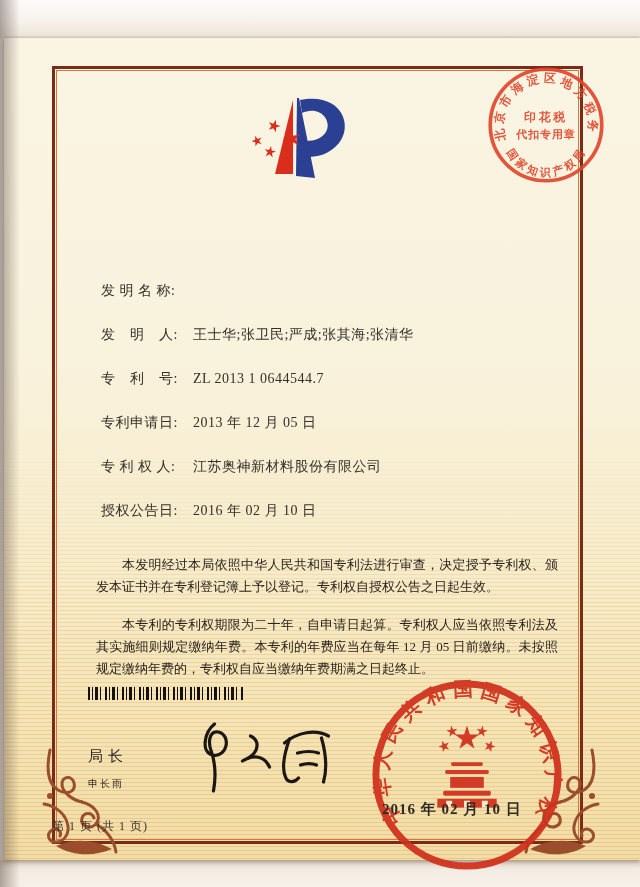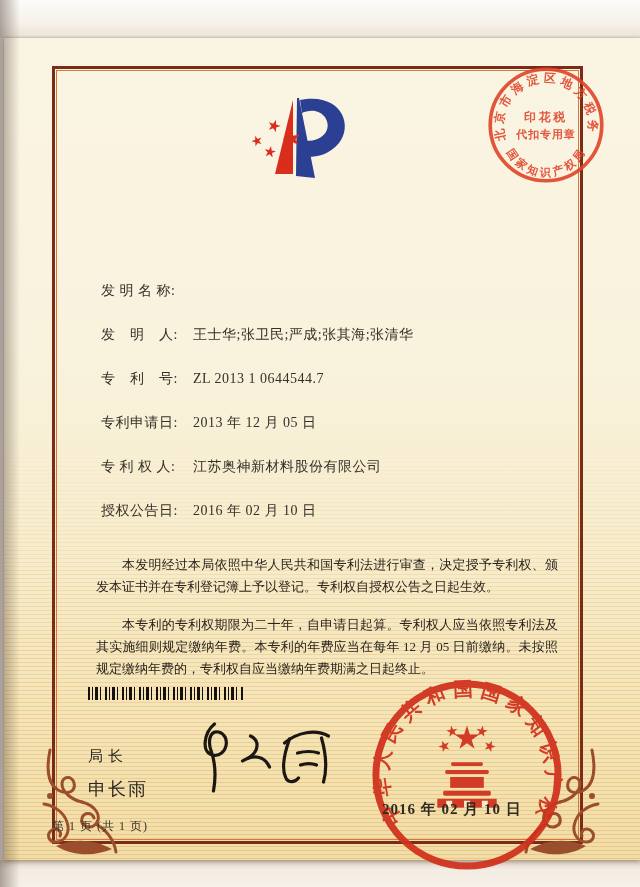--- a/index.html
+++ b/index.html
@@ -41,21 +41,21 @@
   .f0{top:282px}.f1{top:326px}.f2{top:370px}.f3{top:414px}.f4{top:458px}.f5{top:502px}
 
   .paras{position:absolute;left:80px;top:538px;width:494px;z-index:5;
     font-size:13px;line-height:22px;color:#2a241d;text-align:justify;}
   .paras p{margin:16px;text-indent:2em;}
 
   .barcode{position:absolute;left:88px;top:687px;width:157px;height:13px;z-index:5;
     background:repeating-linear-gradient(90deg,#15110e 0 2px,transparent 2px 4px,#15110e 4px 5px,transparent 5px 7px,#15110e 7px 10px,transparent 10px 12px,#15110e 12px 13px,transparent 13px 17px);}
 
   .signer-title{position:absolute;left:88px;top:747px;z-index:5;font-size:15px;letter-spacing:5px;color:#2c2721;}
-  .signer-name{position:absolute;left:88px;top:777px;z-index:5;font-size:18px;letter-spacing:2px;color:#2c2721;}
+  .signer-name{position:absolute;left:88px;top:777px;z-index:5;font-size:10px;letter-spacing:2px;color:#2c2721;}
   .signature{position:absolute;left:182px;top:708px;width:165px;height:90px;z-index:6;}
 
   .seal{position:absolute;left:368px;top:676px;width:198px;height:198px;z-index:6;opacity:.93;}
   .seal-date{position:absolute;left:382px;top:800px;z-index:7;font-size:15px;font-weight:700;
     letter-spacing:1px;color:#2e2a24;}
 
   .stamp{position:absolute;left:482px;top:61px;width:128px;height:128px;z-index:6;opacity:.9;}
 
   .footer-page{position:absolute;left:52px;top:818px;width:531px;z-index:5;
     font-size:12px;letter-spacing:1px;color:#3a332b;}

